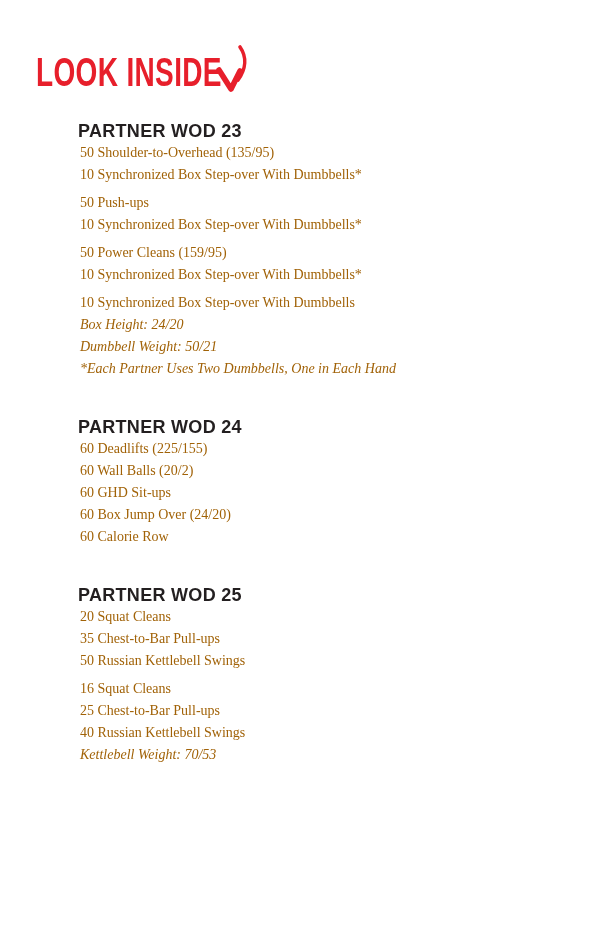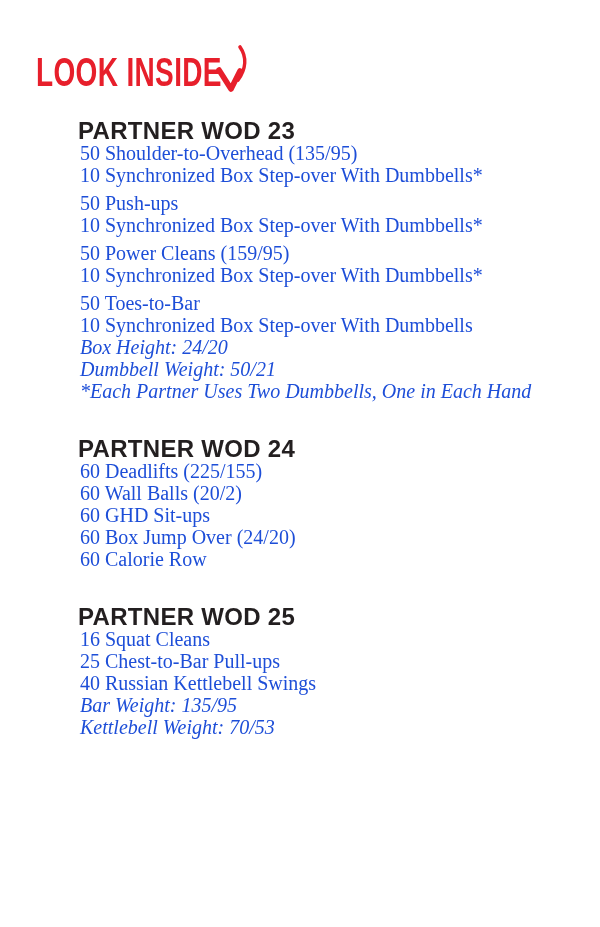--- a/index.html
+++ b/index.html
@@ -39,31 +39,31 @@
     height: 50px;
   }
   .content {
     margin: 28px 40px 0 78px;
   }
   .section { margin-bottom: 36px; }
   .section:last-child { margin-bottom: 0; }
   .section-title {
     font-family: "Liberation Sans", sans-serif;
     font-weight: bold;
-    font-size: 24px;
+    font-size: 18px;
     line-height: 22px;
     letter-spacing: 0.3px;
     color: #231f20;
   }
   .group { margin-bottom: 6px; }
   .group:last-child { margin-bottom: 0; }
   .line {
-    font-size: 20px;
+    font-size: 14px;
     line-height: 22px;
-    color: #1d4ed8;
+    color: #a16207;
     padding-left: 2px;
     white-space: nowrap;
   }
   .note {
     font-style: italic;
   }
 </style>
 </head>
 <body>
 
@@ -87,21 +87,20 @@
           </div>
           <div class="group">
             <div class="line">50 Push-ups</div>
             <div class="line">10 Synchronized Box Step-over With Dumbbells*</div>
           </div>
           <div class="group">
             <div class="line">50 Power Cleans (159/95)</div>
             <div class="line">10 Synchronized Box Step-over With Dumbbells*</div>
           </div>
           <div class="group">
-            <div class="line">50 Toes-to-Bar</div>
             <div class="line">10 Synchronized Box Step-over With Dumbbells</div>
             <div class="line note">Box Height: 24/20</div>
             <div class="line note">Dumbbell Weight: 50/21</div>
             <div class="line note">*Each Partner Uses Two Dumbbells, One in Each Hand</div>
           </div>
         </div>
     </div>
       <div class="section">
       <div class="section-title">PARTNER WOD 24</div>
       <div class="groups">
@@ -111,23 +110,27 @@
             <div class="line">60 GHD Sit-ups</div>
             <div class="line">60 Box Jump Over (24/20)</div>
             <div class="line">60 Calorie Row</div>
           </div>
         </div>
     </div>
       <div class="section">
       <div class="section-title">PARTNER WOD 25</div>
       <div class="groups">
           <div class="group">
+            <div class="line">20 Squat Cleans</div>
+            <div class="line">35 Chest-to-Bar Pull-ups</div>
+            <div class="line">50 Russian Kettlebell Swings</div>
+          </div>
+          <div class="group">
             <div class="line">16 Squat Cleans</div>
             <div class="line">25 Chest-to-Bar Pull-ups</div>
             <div class="line">40 Russian Kettlebell Swings</div>
-            <div class="line note">Bar Weight: 135/95</div>
             <div class="line note">Kettlebell Weight: 70/53</div>
           </div>
         </div>
     </div>
     </div>
 
 </div>
 
 </body></html>

